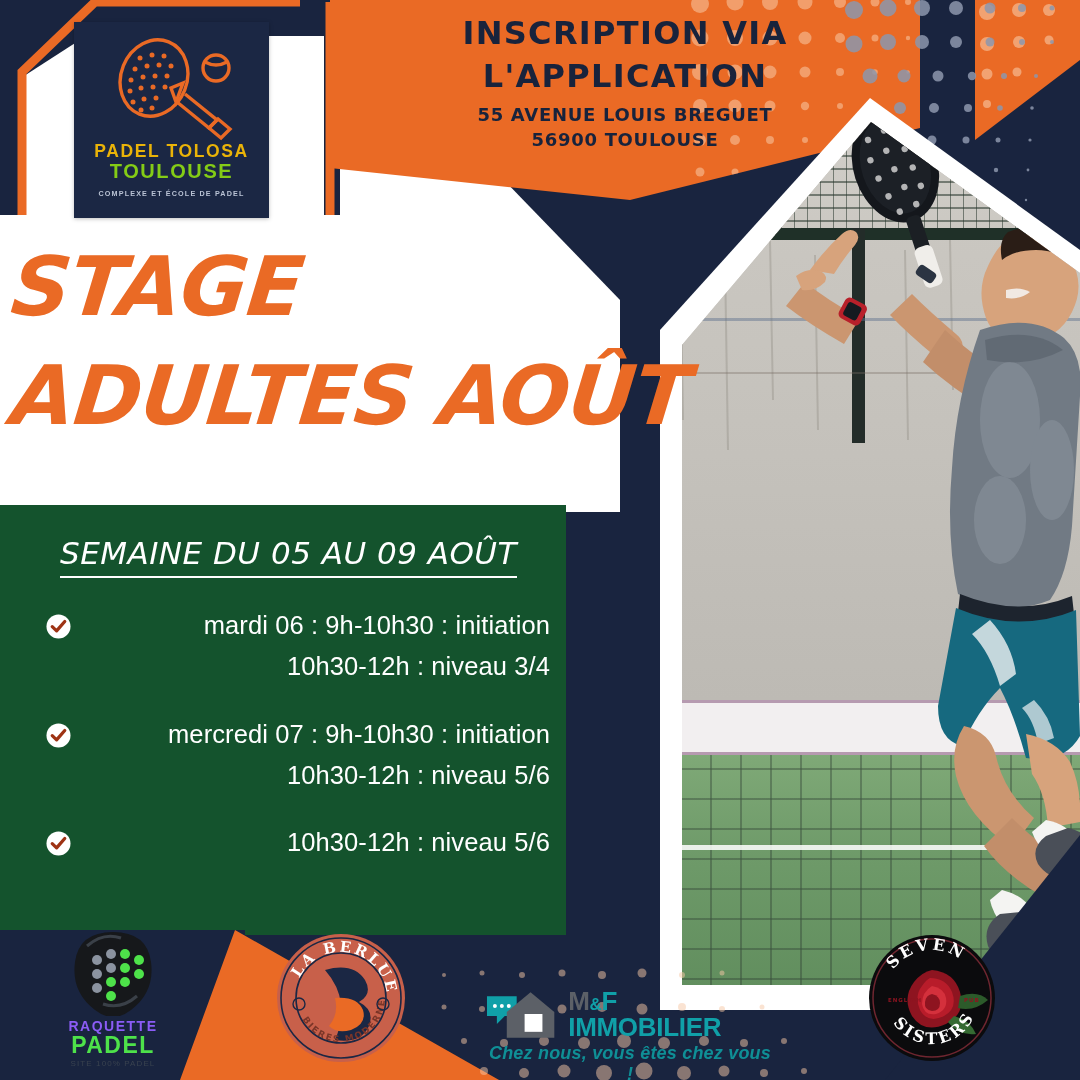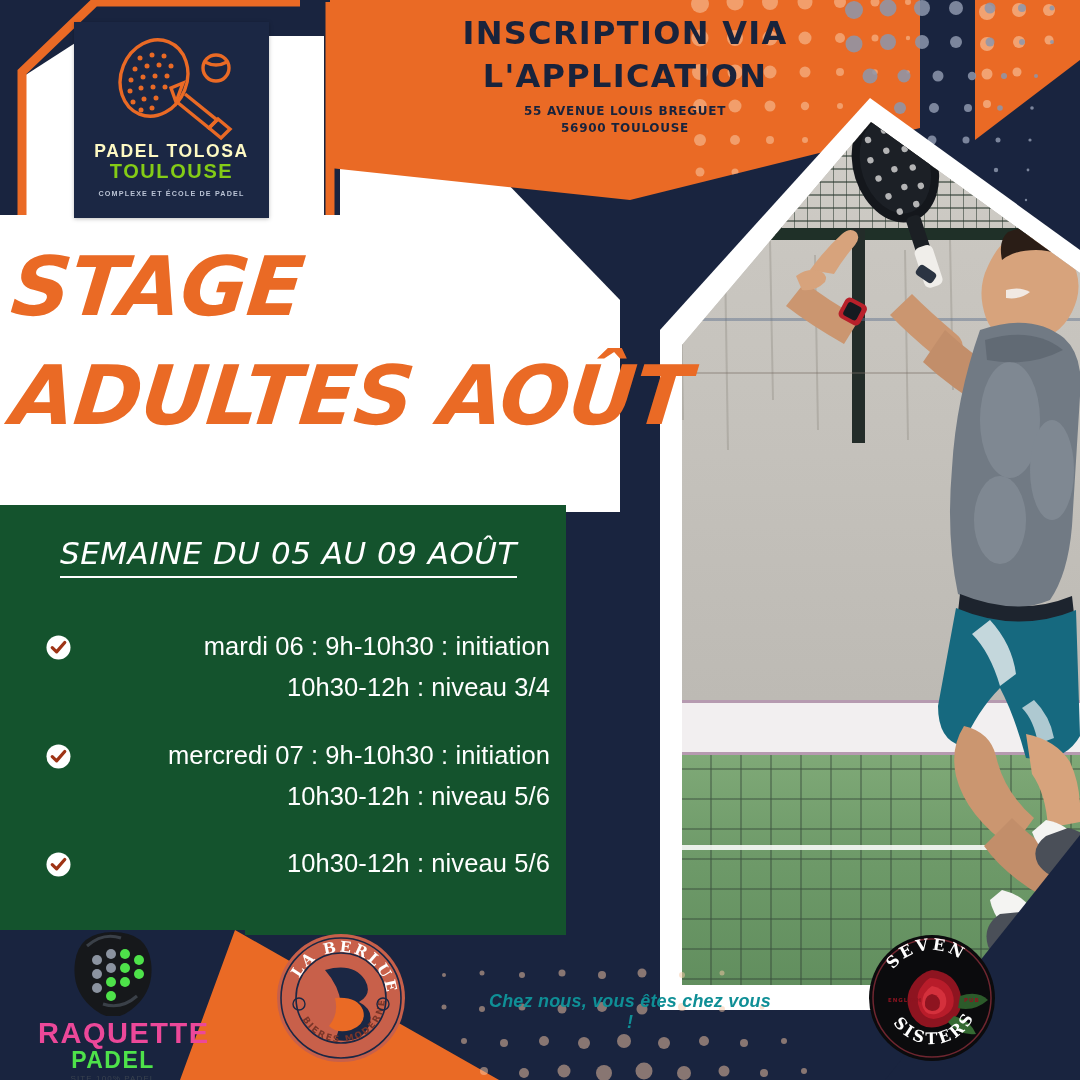--- a/index.html
+++ b/index.html
@@ -60,21 +60,21 @@
     left:74px; top:22px;
     width:195px; height:196px;
     background:#1b2744;
     display:flex; flex-direction:column;
     align-items:center; justify-content:flex-start;
     padding-top:14px;
     box-shadow:0 1px 4px rgba(0,0,0,.25);
   }
   .logo-mark { width:150px; height:105px; }
   .logo-t1 {
-    color:#fef9c3; font-size:17.5px; font-weight:700;
+    color:#eab308; font-size:17.5px; font-weight:700;
     letter-spacing:1.6px; line-height:1.05; margin-top:1px;
   }
   .logo-t2 {
     color:#84cc16; font-size:20px; font-weight:800;
     letter-spacing:1.6px; line-height:1.1;
   }
   .logo-t3 {
     color:#b9c2d4; font-size:7.2px; font-weight:600;
     letter-spacing:1.15px; margin-top:7px;
   }
@@ -103,21 +103,21 @@
     font-family:"DejaVu Sans", sans-serif;
     font-weight:800;
     font-size:32px;
     letter-spacing:1.3px;
     line-height:1.35;
   }
   .banner-addr {
     color:#18233c;
     font-family:"DejaVu Sans", sans-serif;
     font-weight:800;
-    font-size:12px;
+    font-size:18px;
     letter-spacing:.7px;
     line-height:1.35;
     margin-top:5px;
   }
 
   
   .orange-chip {
     position:absolute;
     left:975px; top:0;
     width:105px; height:140px;
@@ -167,21 +167,21 @@
     font-family:"DejaVu Sans", sans-serif;
     font-size:31px;
     font-style:italic;
     font-weight:400;
     letter-spacing:.5px;
     margin:30px 0 0 60px;
     display:inline-block;
     border-bottom:2.5px solid #ffffff;
     padding-bottom:5px;
   }
-  .sched-list { margin-top:48px; }
+  .sched-list { margin-top:27px; }
   .sched-item { display:flex; align-items:flex-start; margin-bottom:26px; }
   .check-icon {
     flex:0 0 auto;
     width:25px; height:25px;
     margin-left:46px; margin-top:9px;
   }
   .sched-lines {
     flex:1 1 auto;
     padding-right:16px;
     text-align:right;
@@ -283,21 +283,21 @@
     position:absolute; left:790px; top:835px; width:290px; height:245px;
     background:#19243f;
     clip-path: polygon(290px 0, 290px 245px, 95px 245px);
   }
 
   
   .sponsors { position:absolute; left:0; top:920px; width:1080px; height:160px; }
   .sp { position:absolute; }
 
   .sp-raquette { left:38px; top:10px; width:150px; text-align:center; }
-  .sp-raquette .r1 { color:#ec4899; font-size:29px; font-weight:800; letter-spacing:1.5px; line-height:1; margin-top:3px;}
+  .sp-raquette .r1 { color:#8b5cf6; font-size:14px; font-weight:800; letter-spacing:1.5px; line-height:1; margin-top:3px;}
   .sp-raquette .r2 { color:#4ee24a; font-size:23px; font-weight:800; letter-spacing:1.5px; line-height:1.05;}
   .sp-raquette .r3 { color:#39424f; font-size:8px; font-weight:400; letter-spacing:1.1px; margin-top:2px;}
 
   .sp-berlue { left:275px; top:12px; width:132px; height:132px; }
   .sp-mf { left:485px; top:68px; width:290px; }
   .sp-mf .m1 { font-size:26px; font-weight:800; letter-spacing:-.3px; line-height:1;}
   .sp-mf .m1 .grey { color:#5c6067; }
   .sp-mf .m1 .teal { color:#10a0a8; }
   .sp-mf .m2 { color:#0f8f96; font-size:18px; font-style:italic; font-weight:700; text-align:center; margin-top:3px; letter-spacing:.2px;}
 
@@ -700,20 +700,35 @@
         </text>
         <text font-family="'DejaVu Sans',sans-serif" font-size="9" font-weight="700" fill="#7a3528" letter-spacing="1.8">
           <textPath href="#arcBot" startOffset="16%">BIERES MODERNES</textPath>
         </text>
         <circle cx="24" cy="72" r="6" fill="none" stroke="#1b2744" stroke-width="1.4"></circle>
         <circle cx="108" cy="72" r="6" fill="none" stroke="#1b2744" stroke-width="1.4"></circle>
       </svg>
     </div>
 
     <div class="sp sp-mf">
+      <div style="display:flex;align-items:center;gap:6px;">
+        <svg width="78" height="52" viewBox="0 0 78 52">
+          <path d="M2 8 h30 v20 h-12 l-8 8 v-8 H2 Z" fill="#10a0a8"></path>
+          <g fill="#ffffff">
+              <circle cx="10" cy="18" r="2"></circle>
+              <circle cx="17" cy="18" r="2"></circle>
+              <circle cx="24" cy="18" r="2"></circle>
+            </g>
+          <path d="M22 50 V24 L46 4 L70 24 V50 Z" fill="#5c6067"></path>
+          <rect x="40" y="26" width="18" height="18" fill="#ffffff"></rect>
+        </svg>
+        <div>
+          <div class="m1"><span class="grey">M</span><span class="teal" style="font-size:17px">&amp;</span><span class="teal">F IMMOBILIER</span></div>
+        </div>
+      </div>
       <div class="m2">Chez nous, vous êtes chez vous !</div>
     </div>
 
     <div class="sp sp-seven">
       <svg width="128" height="128" viewBox="0 0 128 128">
         <defs>
           <path id="sTop" d="M16 64 A48 48 0 0 1 112 64"></path>
           <path id="sBot" d="M18 64 A46 46 0 0 0 110 64"></path>
         </defs>
         <circle cx="64" cy="64" r="63" fill="#0b0b0d"></circle>

